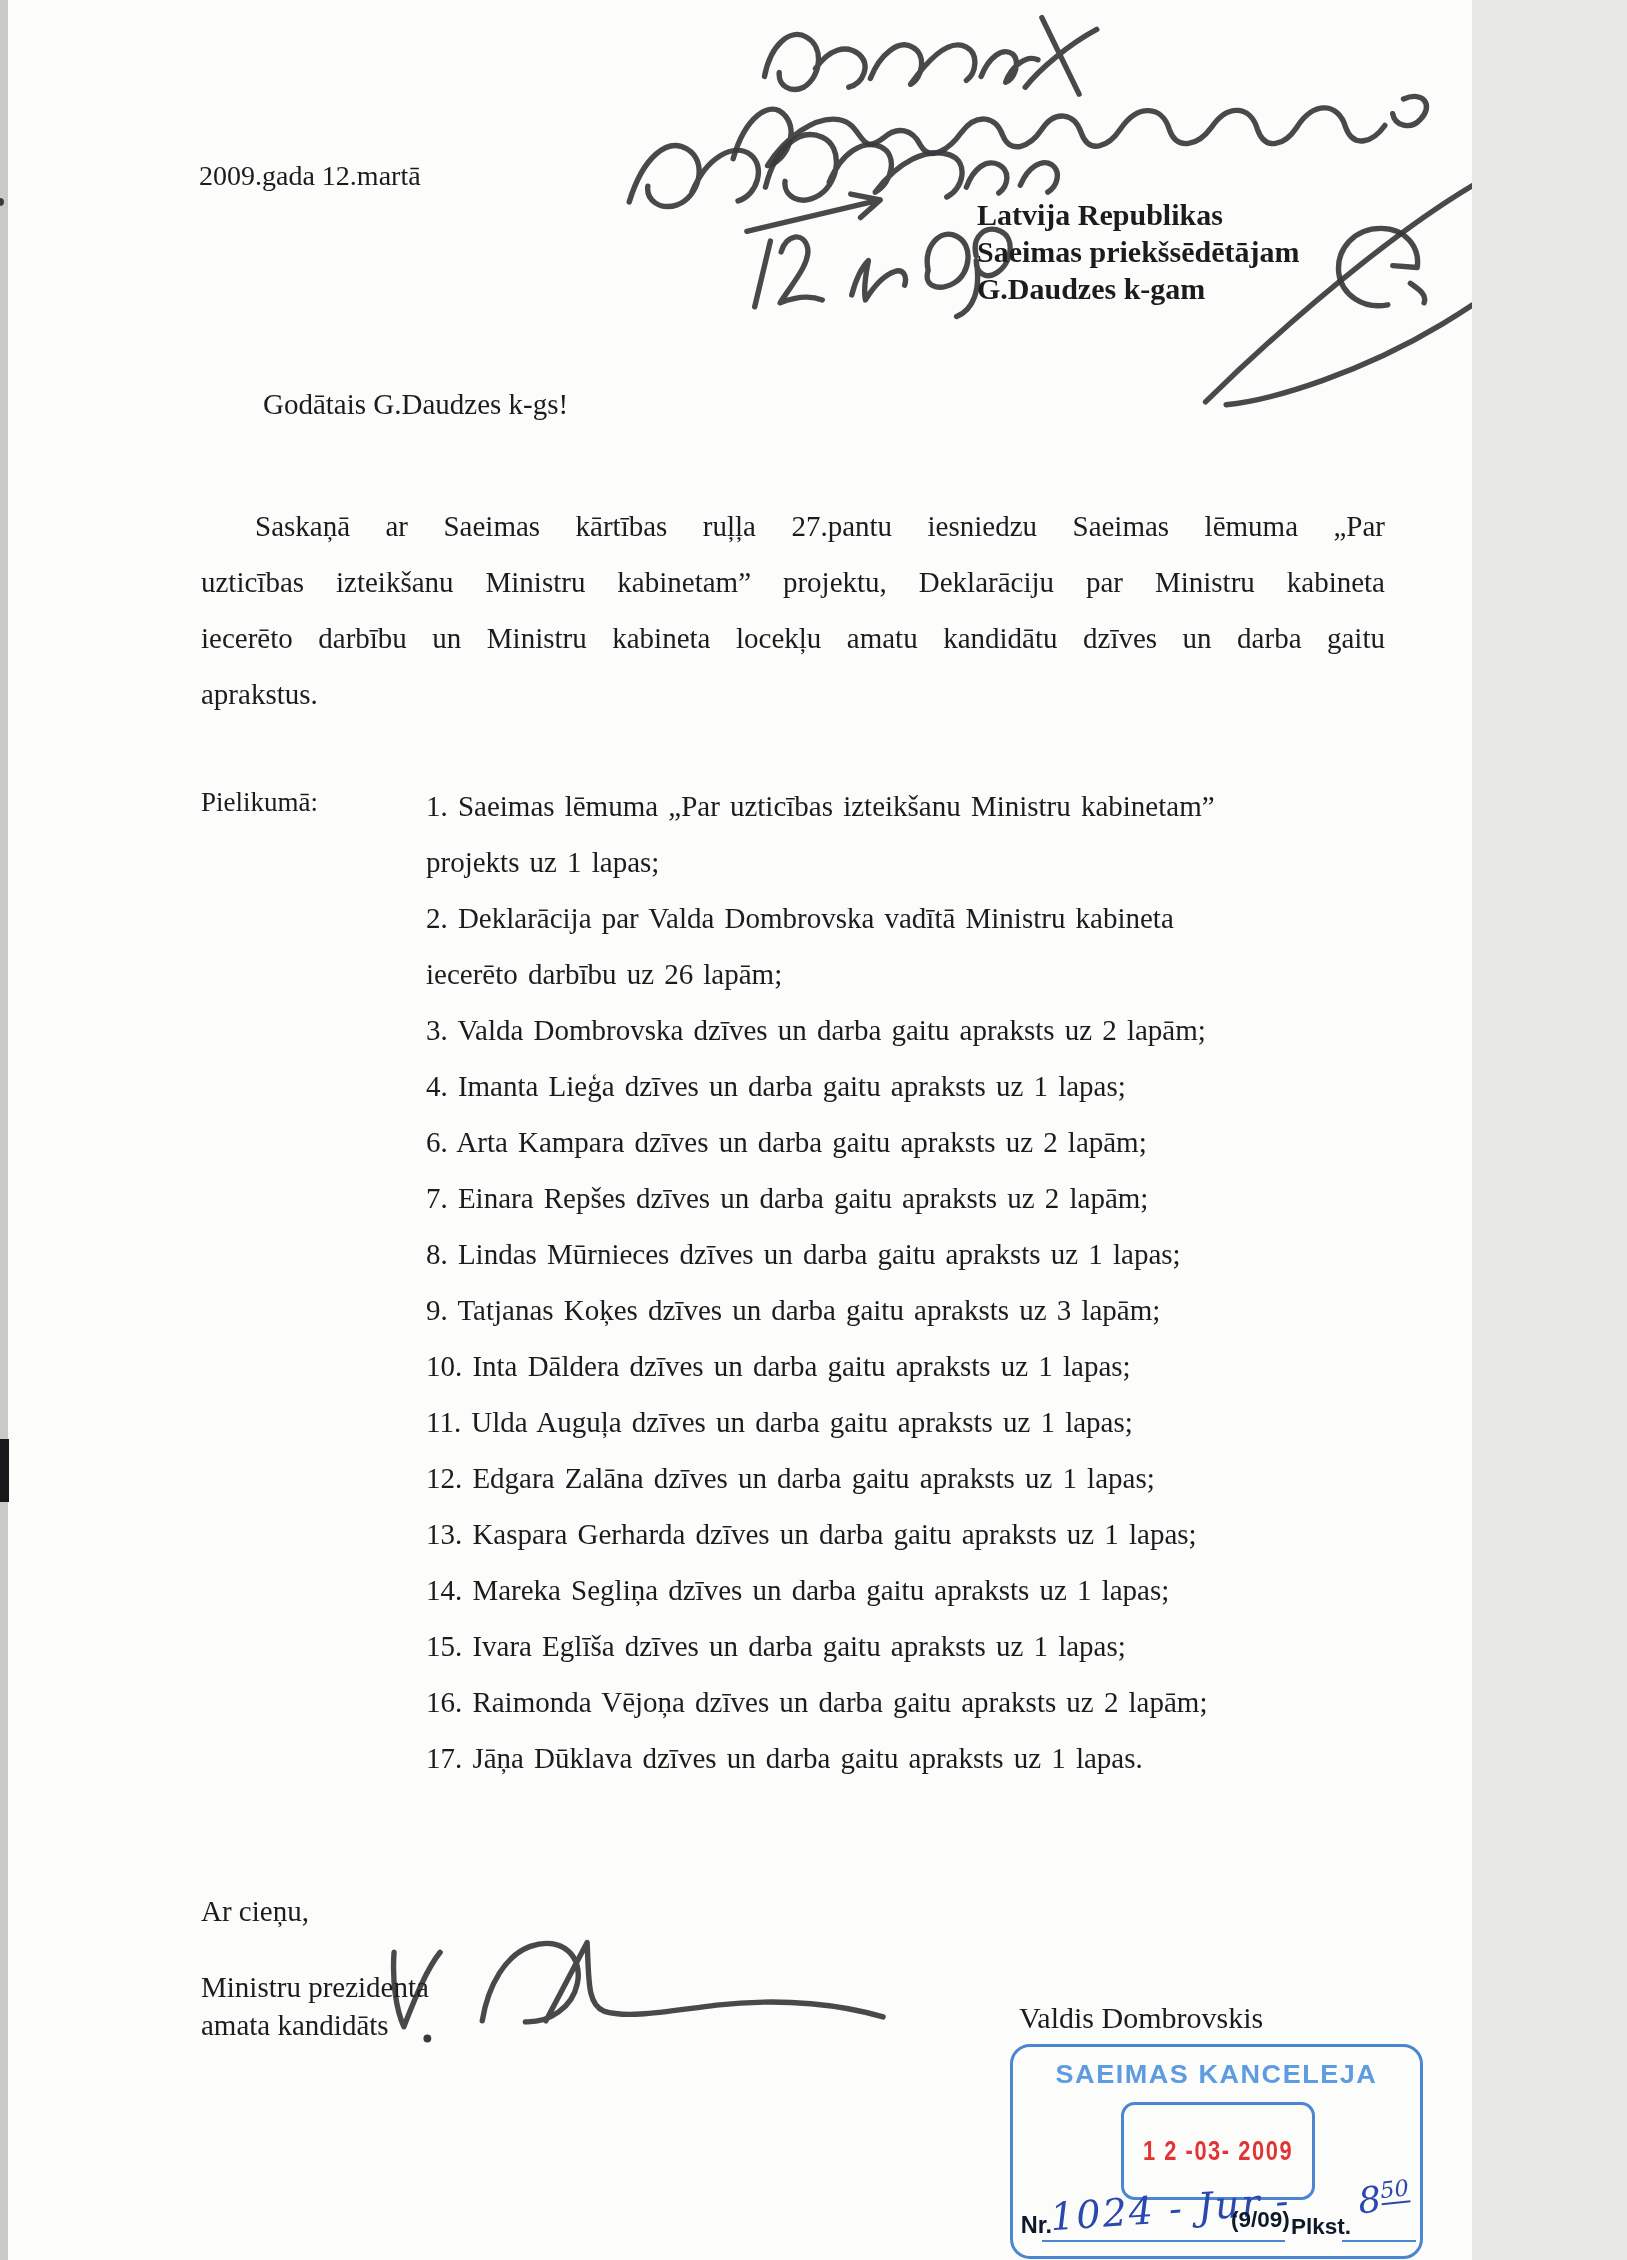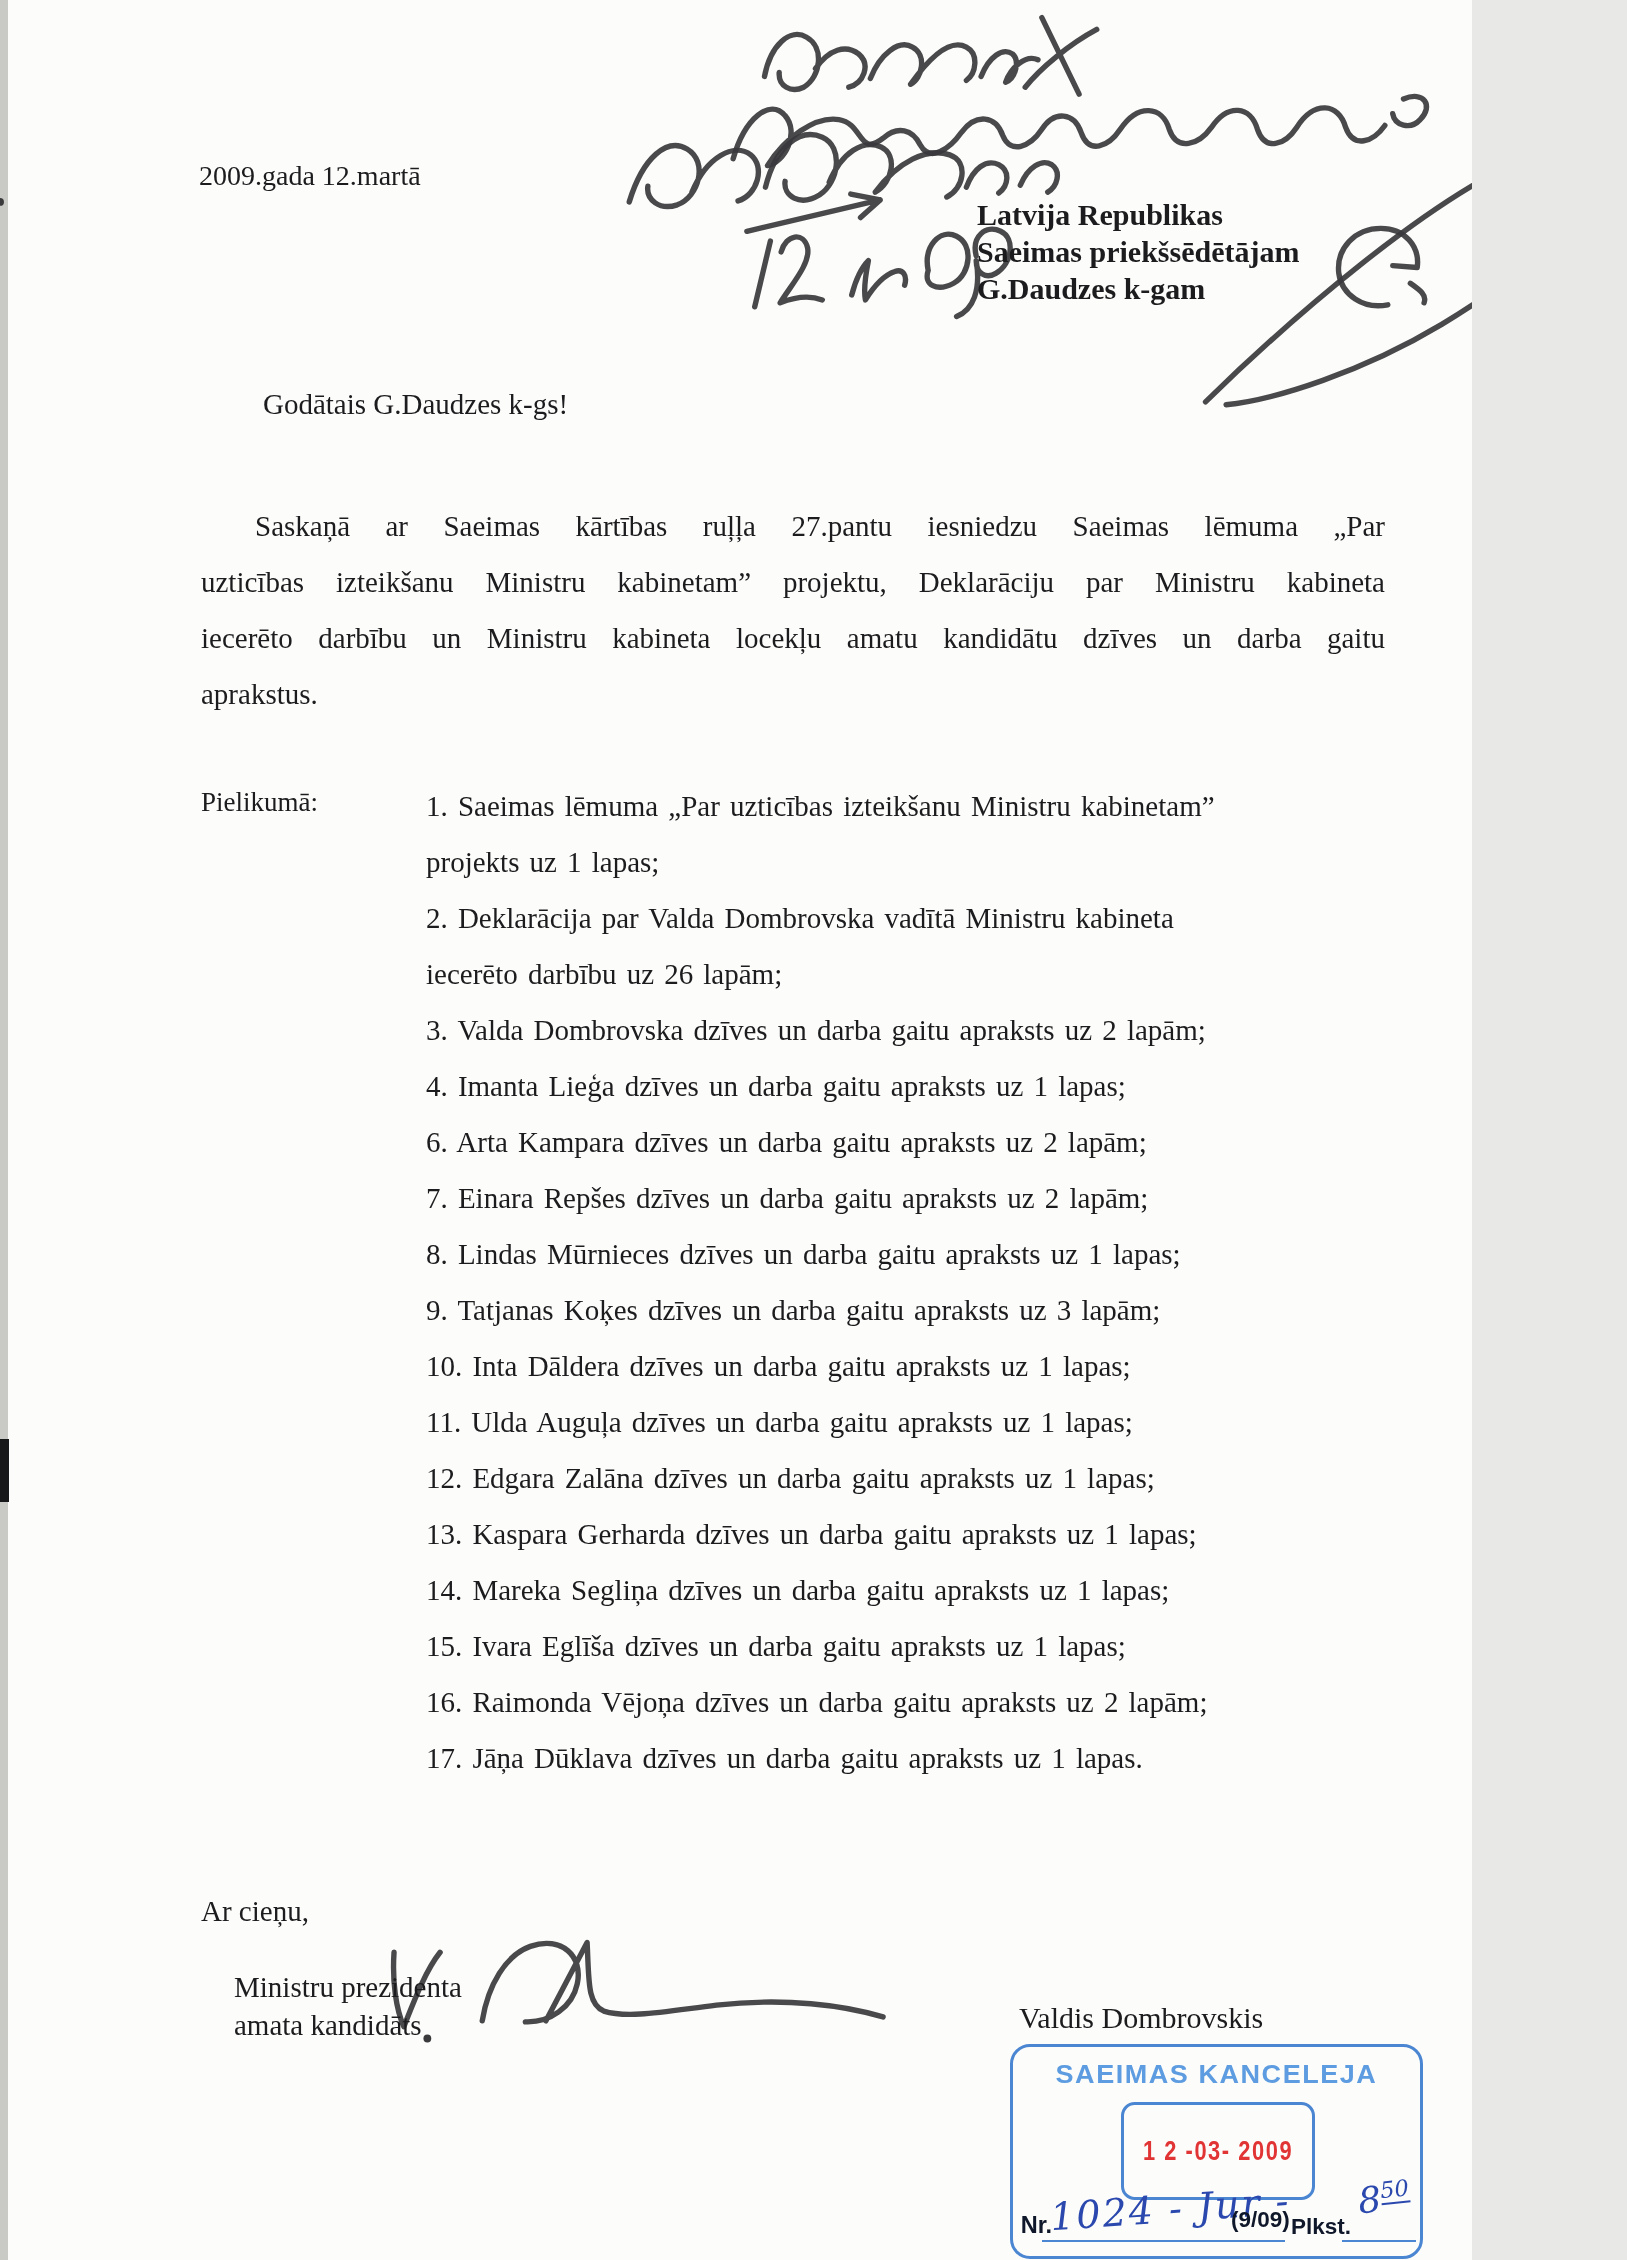--- a/index.html
+++ b/index.html
@@ -21,21 +21,21 @@
   .salutation{left:263px;top:388px;font-size:29px;}
   .para{position:absolute;left:201px;top:498px;width:1184px;font-size:29px;}
   .jline{height:56px;line-height:56px;text-align:justify;overflow:hidden;}
   .jline::after{content:"";display:inline-block;width:100%;height:0;}
   .lline{height:56px;line-height:56px;}
   .indent{text-indent:54px;}
   .attach-label{left:201px;top:787px;font-size:27px;}
   .attach-list{position:absolute;left:426px;top:787px;font-size:29px;word-spacing:2.9px;}
   .attach-list div{height:56px;line-height:39px;white-space:nowrap;}
   .closing{left:201px;top:1895px;font-size:29px;}
-  .role{left:201px;top:1968px;font-size:29px;line-height:38px;white-space:nowrap;margin-left:33px;}
+  .role{left:201px;top:1968px;font-size:29px;line-height:38px;white-space:nowrap;}
   .sender-name{left:1019px;top:2001px;font-size:30px;text-align:right;}
   .stamp{position:absolute;left:1010px;top:2044px;width:407px;height:209px;
          border:3.4px solid #4b86d2;border-radius:20px;background:rgba(255,255,255,0);}
   .stamp-org{position:absolute;left:0;top:11.8px;width:100%;text-align:center;
              font-family:"Liberation Sans", sans-serif;font-weight:bold;font-size:26.5px;
              letter-spacing:1.5px;color:#5d9ce0;transform:scaleX(1.02);}
   .stamp-datebox{position:absolute;left:108px;top:55px;width:188px;height:92px;
                  border:3.4px solid #4b86d2;border-radius:13.7px;}
   .stamp-date{position:absolute;left:50%;top:50%;transform:translate(-50%,-50%) scaleX(.78);
               font-family:"Liberation Sans", sans-serif;font-weight:bold;font-size:28px;

